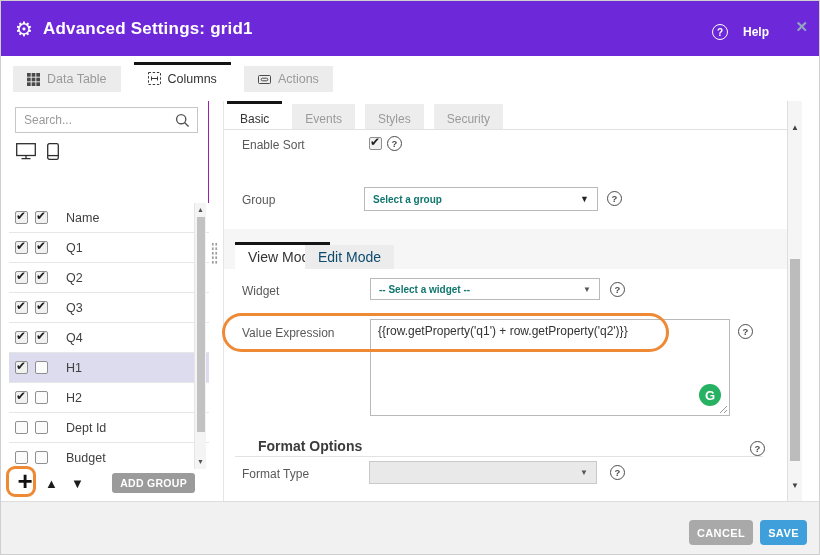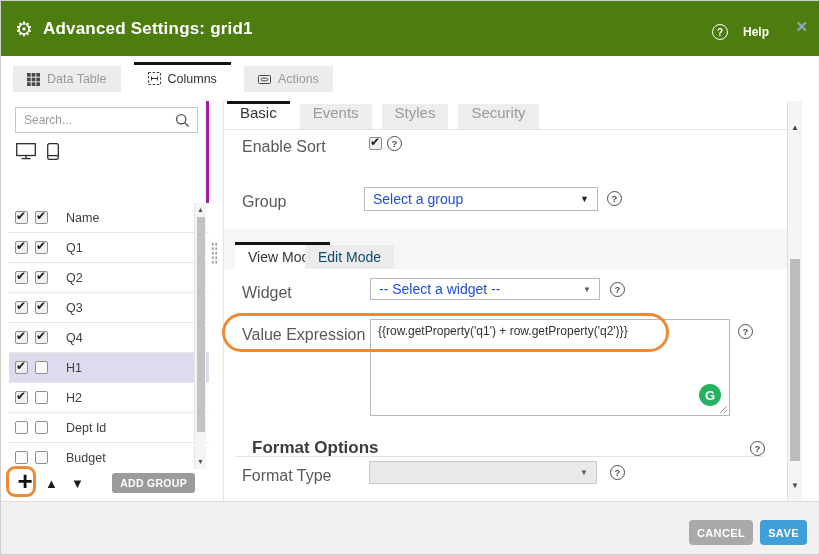--- a/index.html
+++ b/index.html
@@ -1,39 +1,39 @@
 <!DOCTYPE html>
 <html><head>
 <meta charset="utf-8">
 <style>
   * { margin:0; padding:0; box-sizing:border-box; }
   html,body { background:#fff; }
   body { font-family:"Liberation Sans", sans-serif; }
   #app { position:relative; width:820px; height:555px; background:#fff; border:1px solid #cfcfcf; overflow:hidden; }
 
   
-  .header { position:absolute; left:0; top:0; width:820px; height:55px; background:#4d7c0f; display:flex; align-items:center; }
+  .header { position:absolute; left:0; top:0; width:820px; height:55px; background:#6d28d9; display:flex; align-items:center; }
   .gear { margin-left:14px; color:#fff; font-size:20px; line-height:1; }
   .gear::after { content:"⚙"; }
   .hdr-title { margin-left:10px; color:#fff; font-size:17px; font-weight:700; letter-spacing:.2px; }
   .help-group { position:absolute; right:52px; top:0; height:62px; display:flex; align-items:center; gap:15px; cursor:pointer; }
   .qmark { display:inline-flex; align-items:center; justify-content:center; width:16px; height:16px; border:1.5px solid #fff; border-radius:50%; color:#fff; font-size:10px; font-weight:700; }
   .qmark::after { content:"?"; }
   .help-label { color:#fff; font-size:12px; font-weight:700; }
   .close-x { position:absolute; right:13px; top:17px; color:#92a6c2; font-size:15px; font-weight:700; cursor:pointer; }
   .close-x::after { content:"✕"; }
 
   
   .tabbar { position:absolute; left:12px; top:61px; height:30px; display:flex; align-items:flex-end; gap:13px; }
   .tab { height:26px; display:flex; align-items:center; gap:7px; padding:0 14px; background:#ececec; color:#9a9a9a; font-size:12.5px; cursor:pointer; white-space:nowrap; }
   .tab.active { height:30px; background:#fff; color:#333; border-top:3px solid #141414; }
   .tab svg { flex:0 0 auto; }
 
   
-  .sidebar { position:absolute; left:8px; top:100px; width:200px; height:397px; border-right:3px solid #a21caf; background:#fff; }
+  .sidebar { position:absolute; left:8px; top:100px; width:200px; height:397px; border-right:1px solid #a21caf; background:#fff; }
   .search-box { position:absolute; left:6px; top:6px; width:183px; height:26px; border:1px solid #c6c6c6; background:#fff; display:flex; align-items:center; }
   .search-box input { flex:1; min-width:0; border:none; outline:none; padding:0 8px; font-size:12px; color:#333; font-family:inherit; background:transparent; }
   .search-box input::placeholder { color:#9a9a9a; }
   .search-box .mag { margin-right:7px; display:flex; }
   .device-row { position:absolute; left:7px; top:42px; display:flex; align-items:center; gap:11px; }
   .select-all { position:absolute; left:0; top:74px; width:200px; height:28px; background:#ededed; border-top:1px solid #e2e2e2; border-bottom:1px solid #e2e2e2; display:flex; align-items:center; padding-left:6px; }
   .select-all .sa-label { margin-left:11px; font-size:11.5px; color:#555; letter-spacing:.4px; }
 
   .cb { position:relative; width:13px; height:13px; border:1px solid #8f8f8f; border-radius:2px; background:#fbfbfb; margin-right:7px; flex:0 0 auto; cursor:pointer; }
   .cb.checked { background:#f1f1f1; }
@@ -61,49 +61,49 @@
   .mv-dn::after { content:"▼"; }
   .add-group { position:absolute; right:14px; top:4px; height:20px; padding:0 8px; background:#9b9b9b; border:none; border-radius:3px; color:#fff; font-size:10.5px; font-weight:700; letter-spacing:.3px; font-family:inherit; cursor:pointer; }
 
   
   .drag-handle { position:absolute; left:210px; top:241px; width:7px; height:22px; cursor:col-resize;
     background-image:radial-gradient(#9f9f9f 1px, transparent 1.2px); background-size:3.5px 4.5px; }
 
   
   .panel { position:absolute; left:222px; top:100px; width:564px; height:400px; background:#fff; border-left:1px solid #e5e5e5; }
   .panel-tabs { position:absolute; left:3px; top:0; height:28px; display:flex; align-items:flex-end; gap:10px; }
-  .ptab { height:25px; display:flex; align-items:flex-end; padding:8px 13px; background:#ededed; color:#9a9a9a; font-size:15px; cursor:pointer; }
+  .ptab { height:25px; display:flex; align-items:flex-start; padding:8px 13px; background:#ededed; color:#9a9a9a; font-size:12px; cursor:pointer; }
   .ptab.active { height:28px; background:#fff; border-top:3px solid #141414; color:#333; }
   .ptab-underline { position:absolute; left:0; top:28px; width:564px; border-top:1px solid #e2e2e2; }
 
-  .f-label { position:absolute; left:18px; font-size:16px; color:#595959; }
+  .f-label { position:absolute; left:18px; font-size:12px; color:#595959; }
   .row-help { position:absolute; width:15px; height:15px; border:1.4px solid #4c4c4c; border-radius:50%; color:#4c4c4c; font-size:9.5px; font-weight:700; display:flex; align-items:center; justify-content:center; cursor:pointer; }
   .row-help::after { content:"?"; }
 
   .sel { position:absolute; border:1px solid #b9b9b9; background:#fff; display:flex; align-items:center; cursor:pointer; }
-  .sel .sel-text { flex:1; padding-left:8px; font-size:14px; color:#1d4ed8; white-space:nowrap; overflow:hidden; }
+  .sel .sel-text { flex:1; padding-left:8px; font-size:10px; color:#0f766e; white-space:nowrap; overflow:hidden;font-weight:bold; }
   .sel .caret { margin-right:8px; font-size:9px; color:#222; }
   .caret::after { content:"▼"; }
   .sel.small-caret .caret { font-size:8px; color:#555; }
   .sel.disabled { background:#e9e9e9; border-color:#c9c9c9; }
 
   .es-check { position:absolute; left:145px; top:36px; }
 
   .mode-strip { position:absolute; left:0; top:128px; width:564px; height:40px; background:#f6f6f6; }
   .mtab { position:absolute; display:flex; align-items:center; padding:0 13px; font-size:14px; cursor:pointer; }
   .mtab.active { left:11px; top:13px; height:27px; background:#fff; border-top:3px solid #141414; color:#333; }
   .mtab.inactive { left:81px; top:16px; height:24px; background:#ececec; color:#0c4a6e; }
 
   .ve-wrap { position:absolute; left:146px; top:218px; width:360px; height:97px; border:1px solid #b9b9b9; background:#fff; }
   .ve-wrap textarea { width:100%; height:100%; border:none; outline:none; resize:none; padding:4px 7px; font-size:12px; color:#333; font-family:inherit; background:transparent; }
   .grammarly { position:absolute; right:8px; bottom:9px; width:22px; height:22px; border-radius:50%; background:#27b162; color:#fff; font-size:13px; font-weight:700; display:flex; align-items:center; justify-content:center; cursor:pointer; }
   .grammarly::after { content:"G"; }
   .resize-corner { position:absolute; right:1px; bottom:1px; display:flex; cursor:nwse-resize; }
 
-  .section-hdr { position:absolute; left:28px; top:337px; font-size:17px; font-weight:700; color:#3c3c3c; }
+  .section-hdr { position:absolute; left:34px; top:337px; font-size:14px; font-weight:700; color:#3c3c3c; }
   .section-rule { position:absolute; left:11px; top:355px; width:528px; border-top:1px solid #e2e2e2; }
 
   
   .pn-scroll { position:absolute; left:786px; top:100px; width:15px; height:400px; background:#f5f5f5; border-left:1px solid #dedede; }
   .pn-scroll .arr-up { top:22px; font-size:8px; color:#444; }
   .pn-scroll .arr-dn { bottom:10px; font-size:8px; color:#444; }
   .pn-thumb { position:absolute; left:2px; top:158px; width:10px; height:202px; background:#bcbcbc; cursor:pointer; }
 
   
   .footer { position:absolute; left:0; top:500px; width:820px; height:55px; background:#f1f1f1; border-top:1px solid #ddd; }

